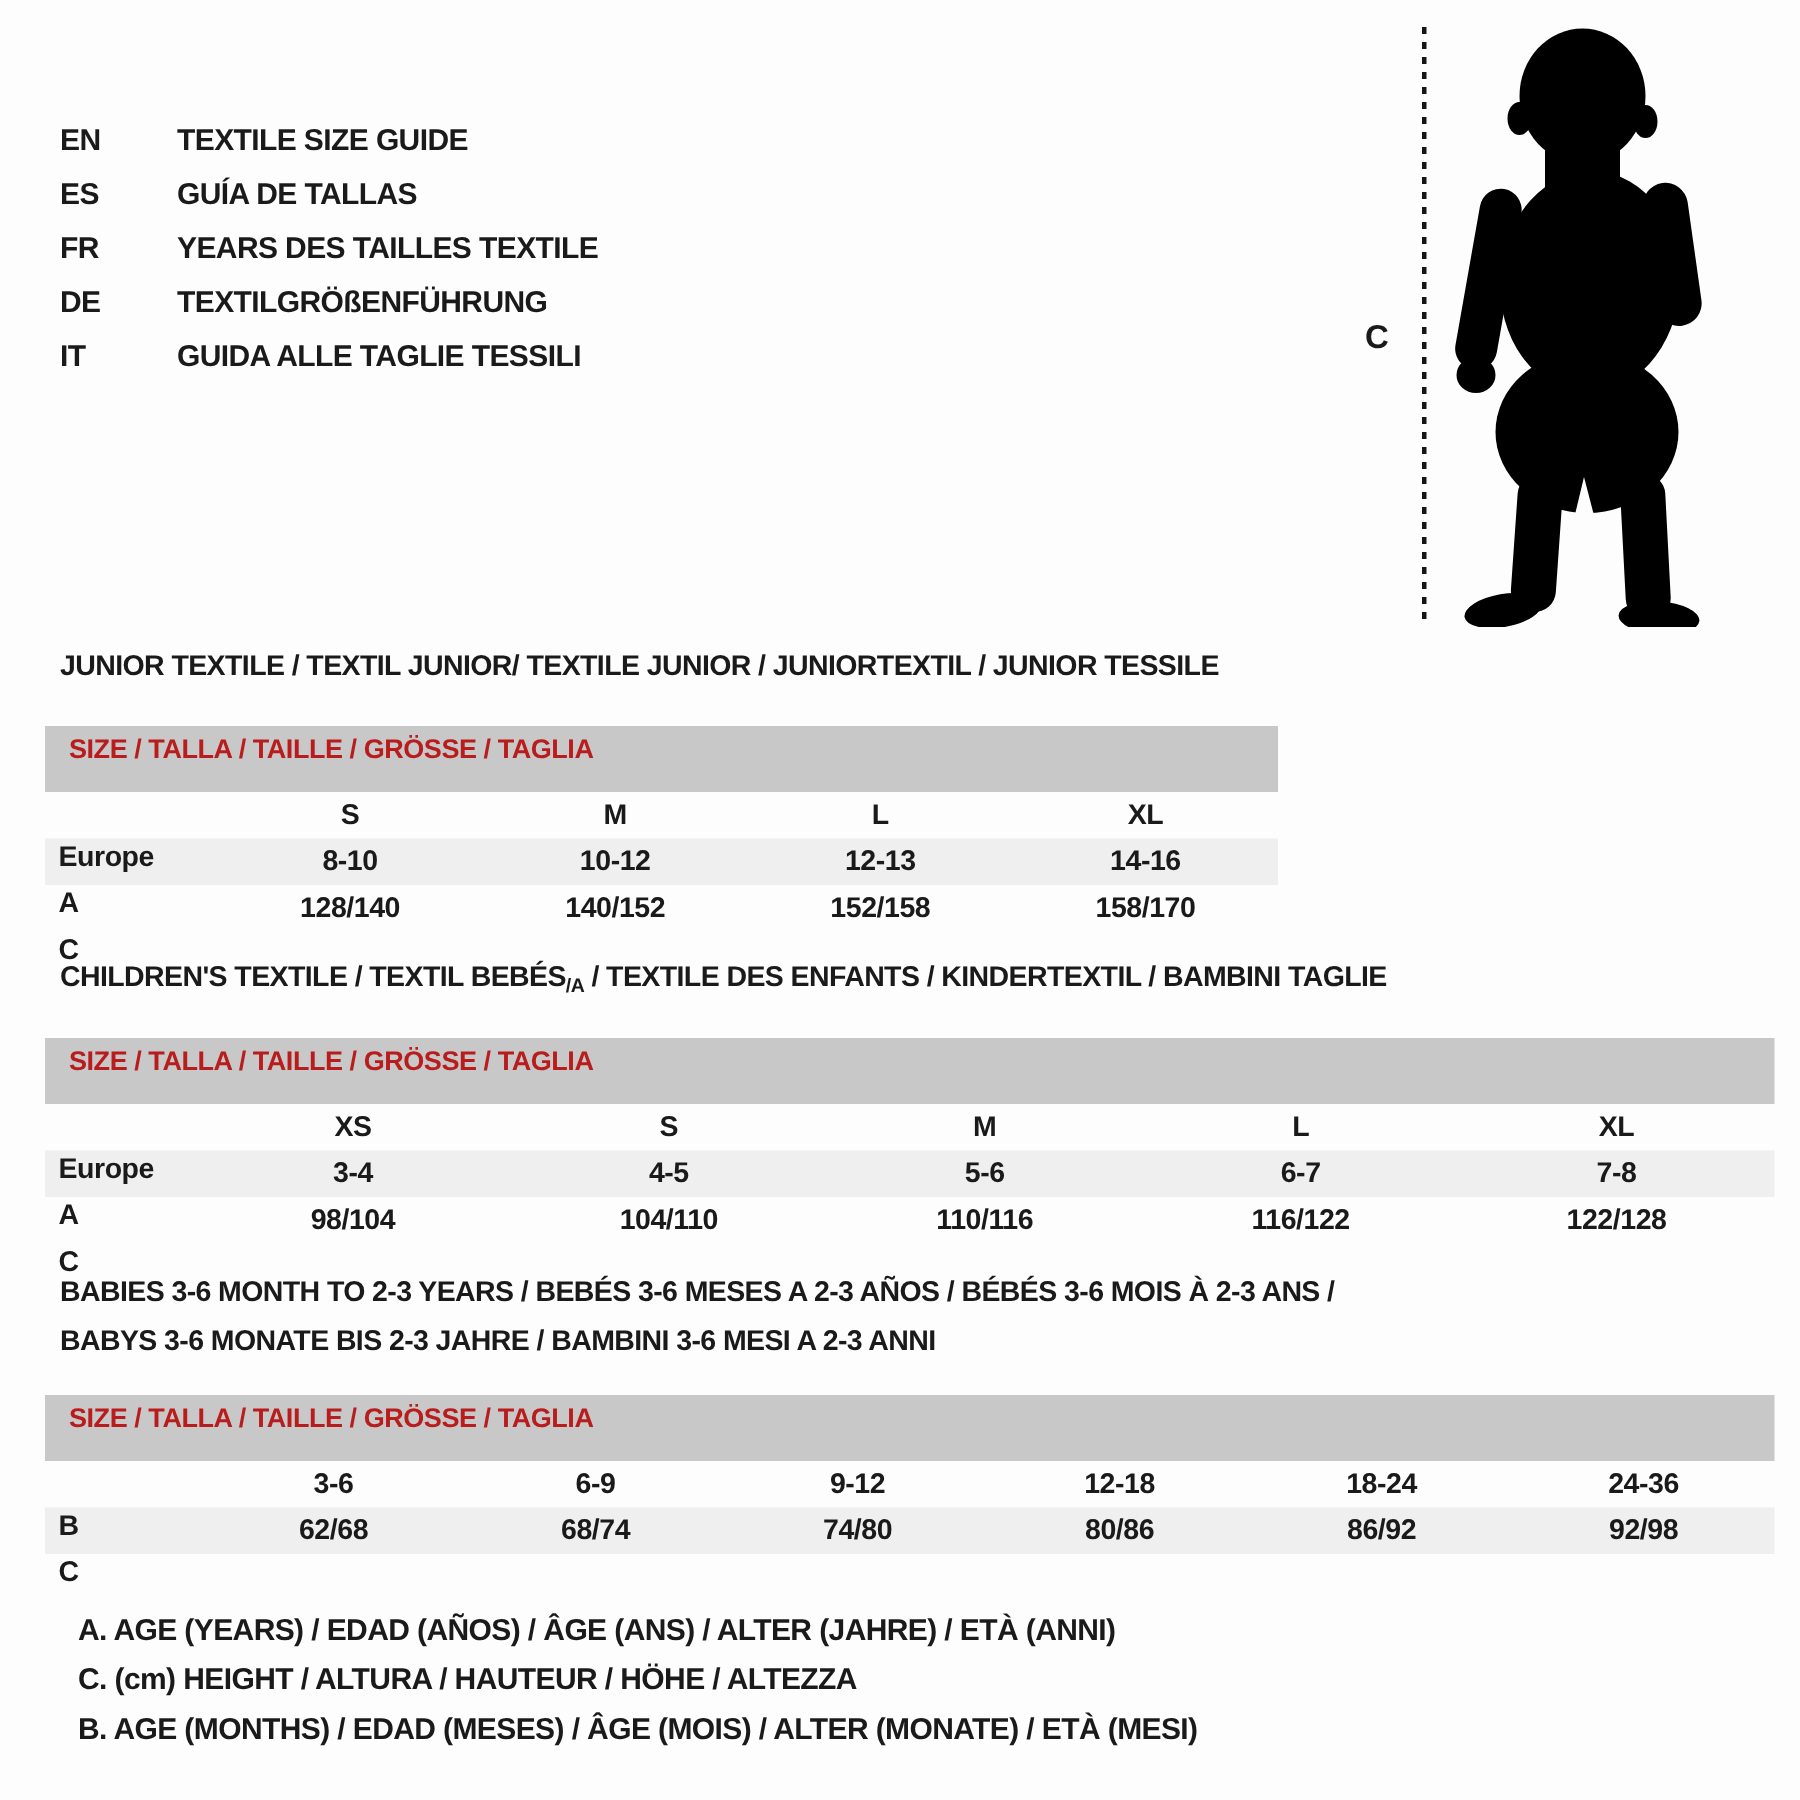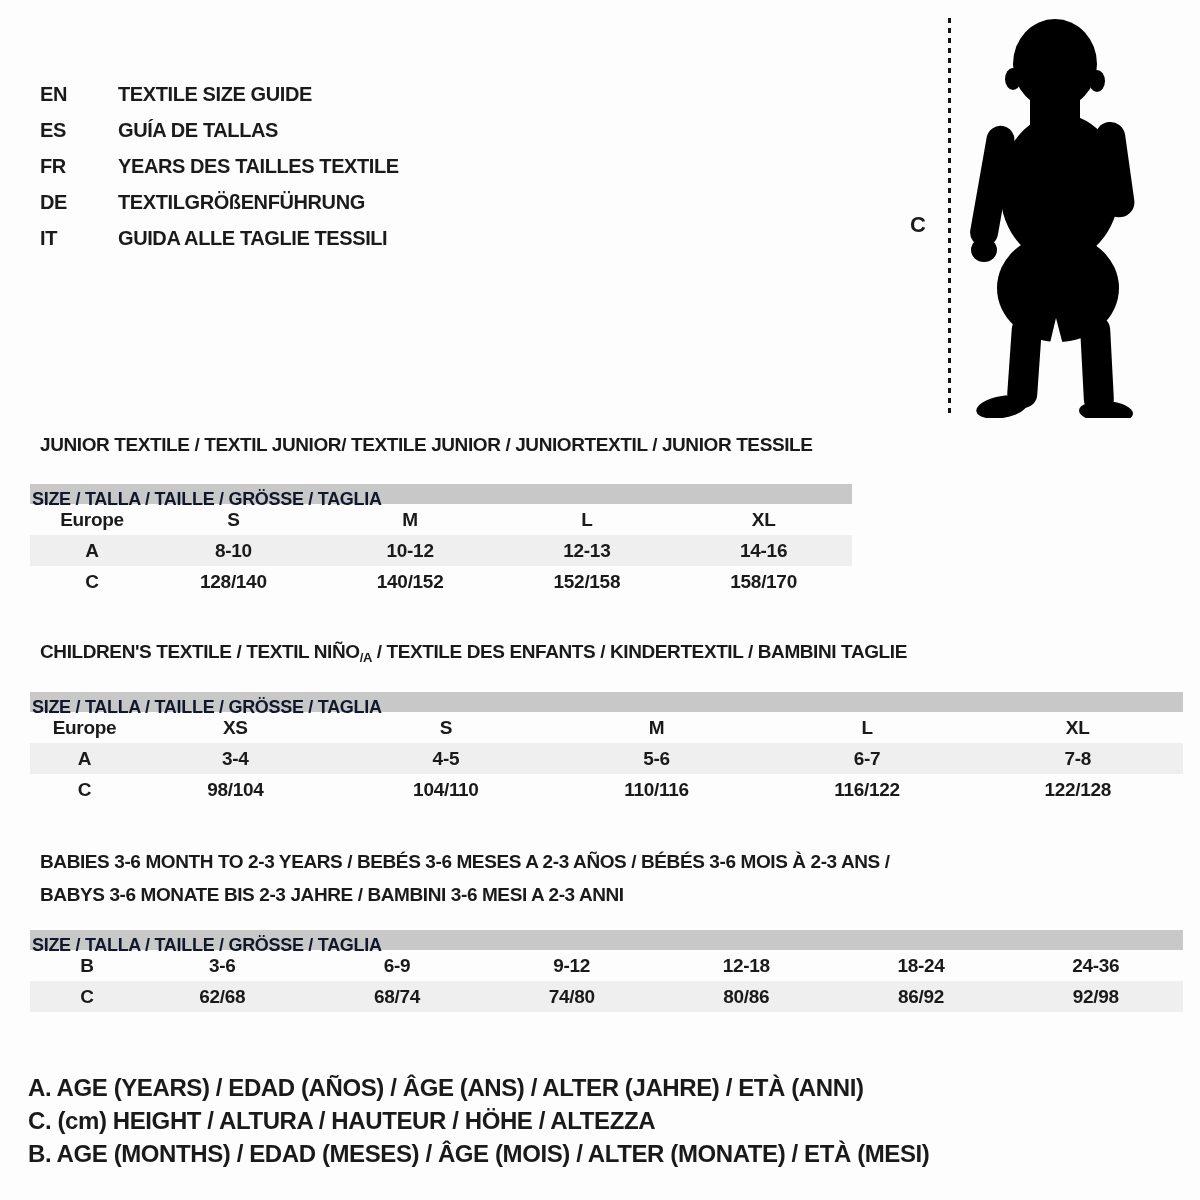--- a/index.html
+++ b/index.html
@@ -25,36 +25,36 @@
   
   .section-title{
     position:absolute;left:40px;
     font-size:19px;font-weight:700;letter-spacing:-0.4px;line-height:22px;
     white-space:nowrap;
   }
   .sub{font-size:13px;vertical-align:-4px;font-weight:700;}
   
   .size-table{position:absolute;left:30px;}
   .hdr-bar{
-    height:20px;line-height:30px;background:#c8c8c8;color:#0f172a;
-    font-size:18px;font-weight:700;letter-spacing:-0.3px;padding-left:2px;
+    height:44px;line-height:30px;background:#c8c8c8;color:#b91c1c;
+    font-size:18px;font-weight:700;letter-spacing:-0.3px;padding-left:16px;
     box-sizing:border-box;
   }
   .t-row{display:flex;height:31px;line-height:31px;font-size:19px;font-weight:700;letter-spacing:-0.3px;}
   .t-row.shaded{background:#efefef;}
-  .row-label{padding-left:9px;box-sizing:border-box;text-align:center;}
+  .row-label{padding-left:9px;box-sizing:border-box;text-align:left;margin-top:28px;}
   .cell{flex:1;text-align:center;}
   #table-junior{top:484px;width:822px;}
   #table-junior .row-label{width:115px;}
   #table-children{top:692px;width:1153px;}
   #table-children .row-label{width:100px;}
   #table-babies{top:930px;width:1153px;}
   #table-babies .row-label{width:105px;}
   
-  #legend{position:absolute;left:28px;top:1071px;font-size:24px;font-weight:700;letter-spacing:-0.4px;line-height:33px;}
+  #legend{position:absolute;left:52px;top:1071px;font-size:20px;font-weight:700;letter-spacing:-0.4px;line-height:33px;}
 </style>
 </head>
 <body>
 
 <div id="canvas">
 
   <div id="lang-block">
     <div class="lang-row">
       <span class="lang-code">EN</span>
       <span class="lang-label">TEXTILE SIZE GUIDE</span>
@@ -130,21 +130,21 @@
     <div class="t-row">
       <div class="row-label">C</div>
       <div class="cell">128/140</div>
       <div class="cell">140/152</div>
       <div class="cell">152/158</div>
       <div class="cell">158/170</div>
     </div>
   </div>
 
   <div class="section-title" style="top:641px;">
-    <span>CHILDREN'S TEXTILE / TEXTIL NIÑO</span><span class="sub">/A</span><span> / TEXTILE DES ENFANTS / KINDERTEXTIL / BAMBINI TAGLIE</span>
+    <span>CHILDREN'S TEXTILE / TEXTIL BEBÉS</span><span class="sub">/A</span><span> / TEXTILE DES ENFANTS / KINDERTEXTIL / BAMBINI TAGLIE</span>
   </div>
   <div class="size-table" id="table-children">
     <div class="hdr-bar">SIZE / TALLA / TAILLE / GRÖSSE / TAGLIA</div>
     <div class="t-row">
       <div class="row-label">Europe</div>
       <div class="cell">XS</div>
       <div class="cell">S</div>
       <div class="cell">M</div>
       <div class="cell">L</div>
       <div class="cell">XL</div>

